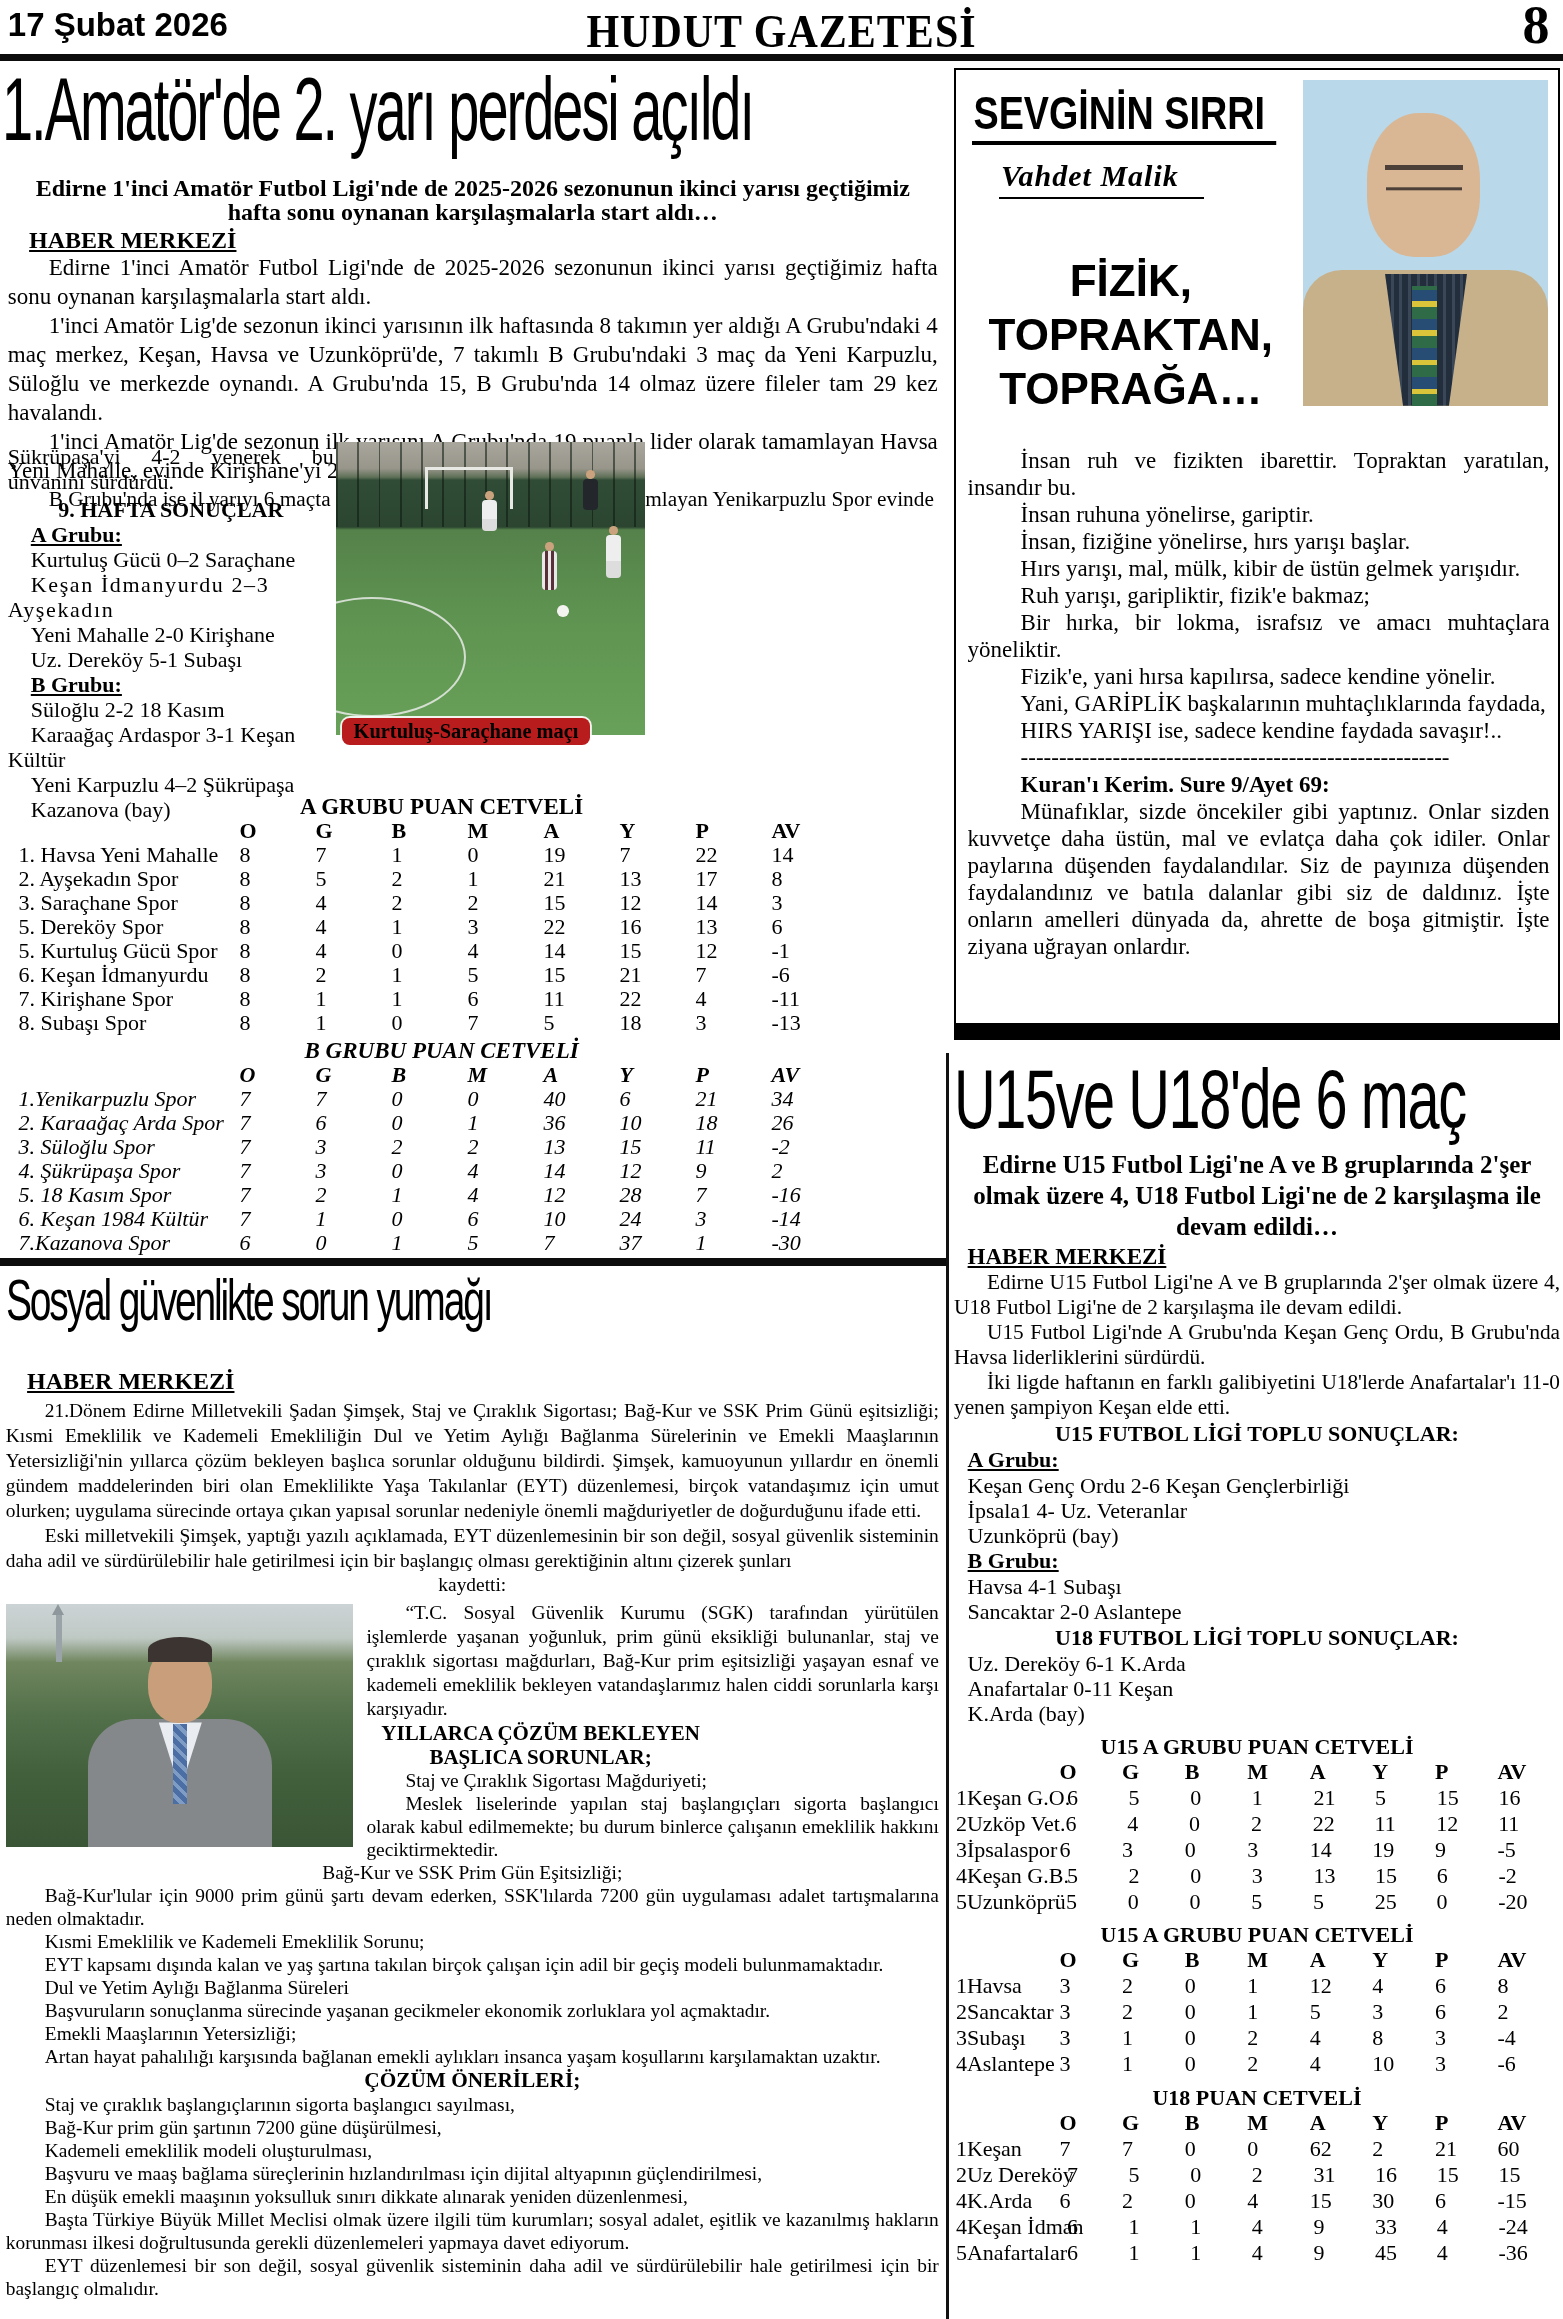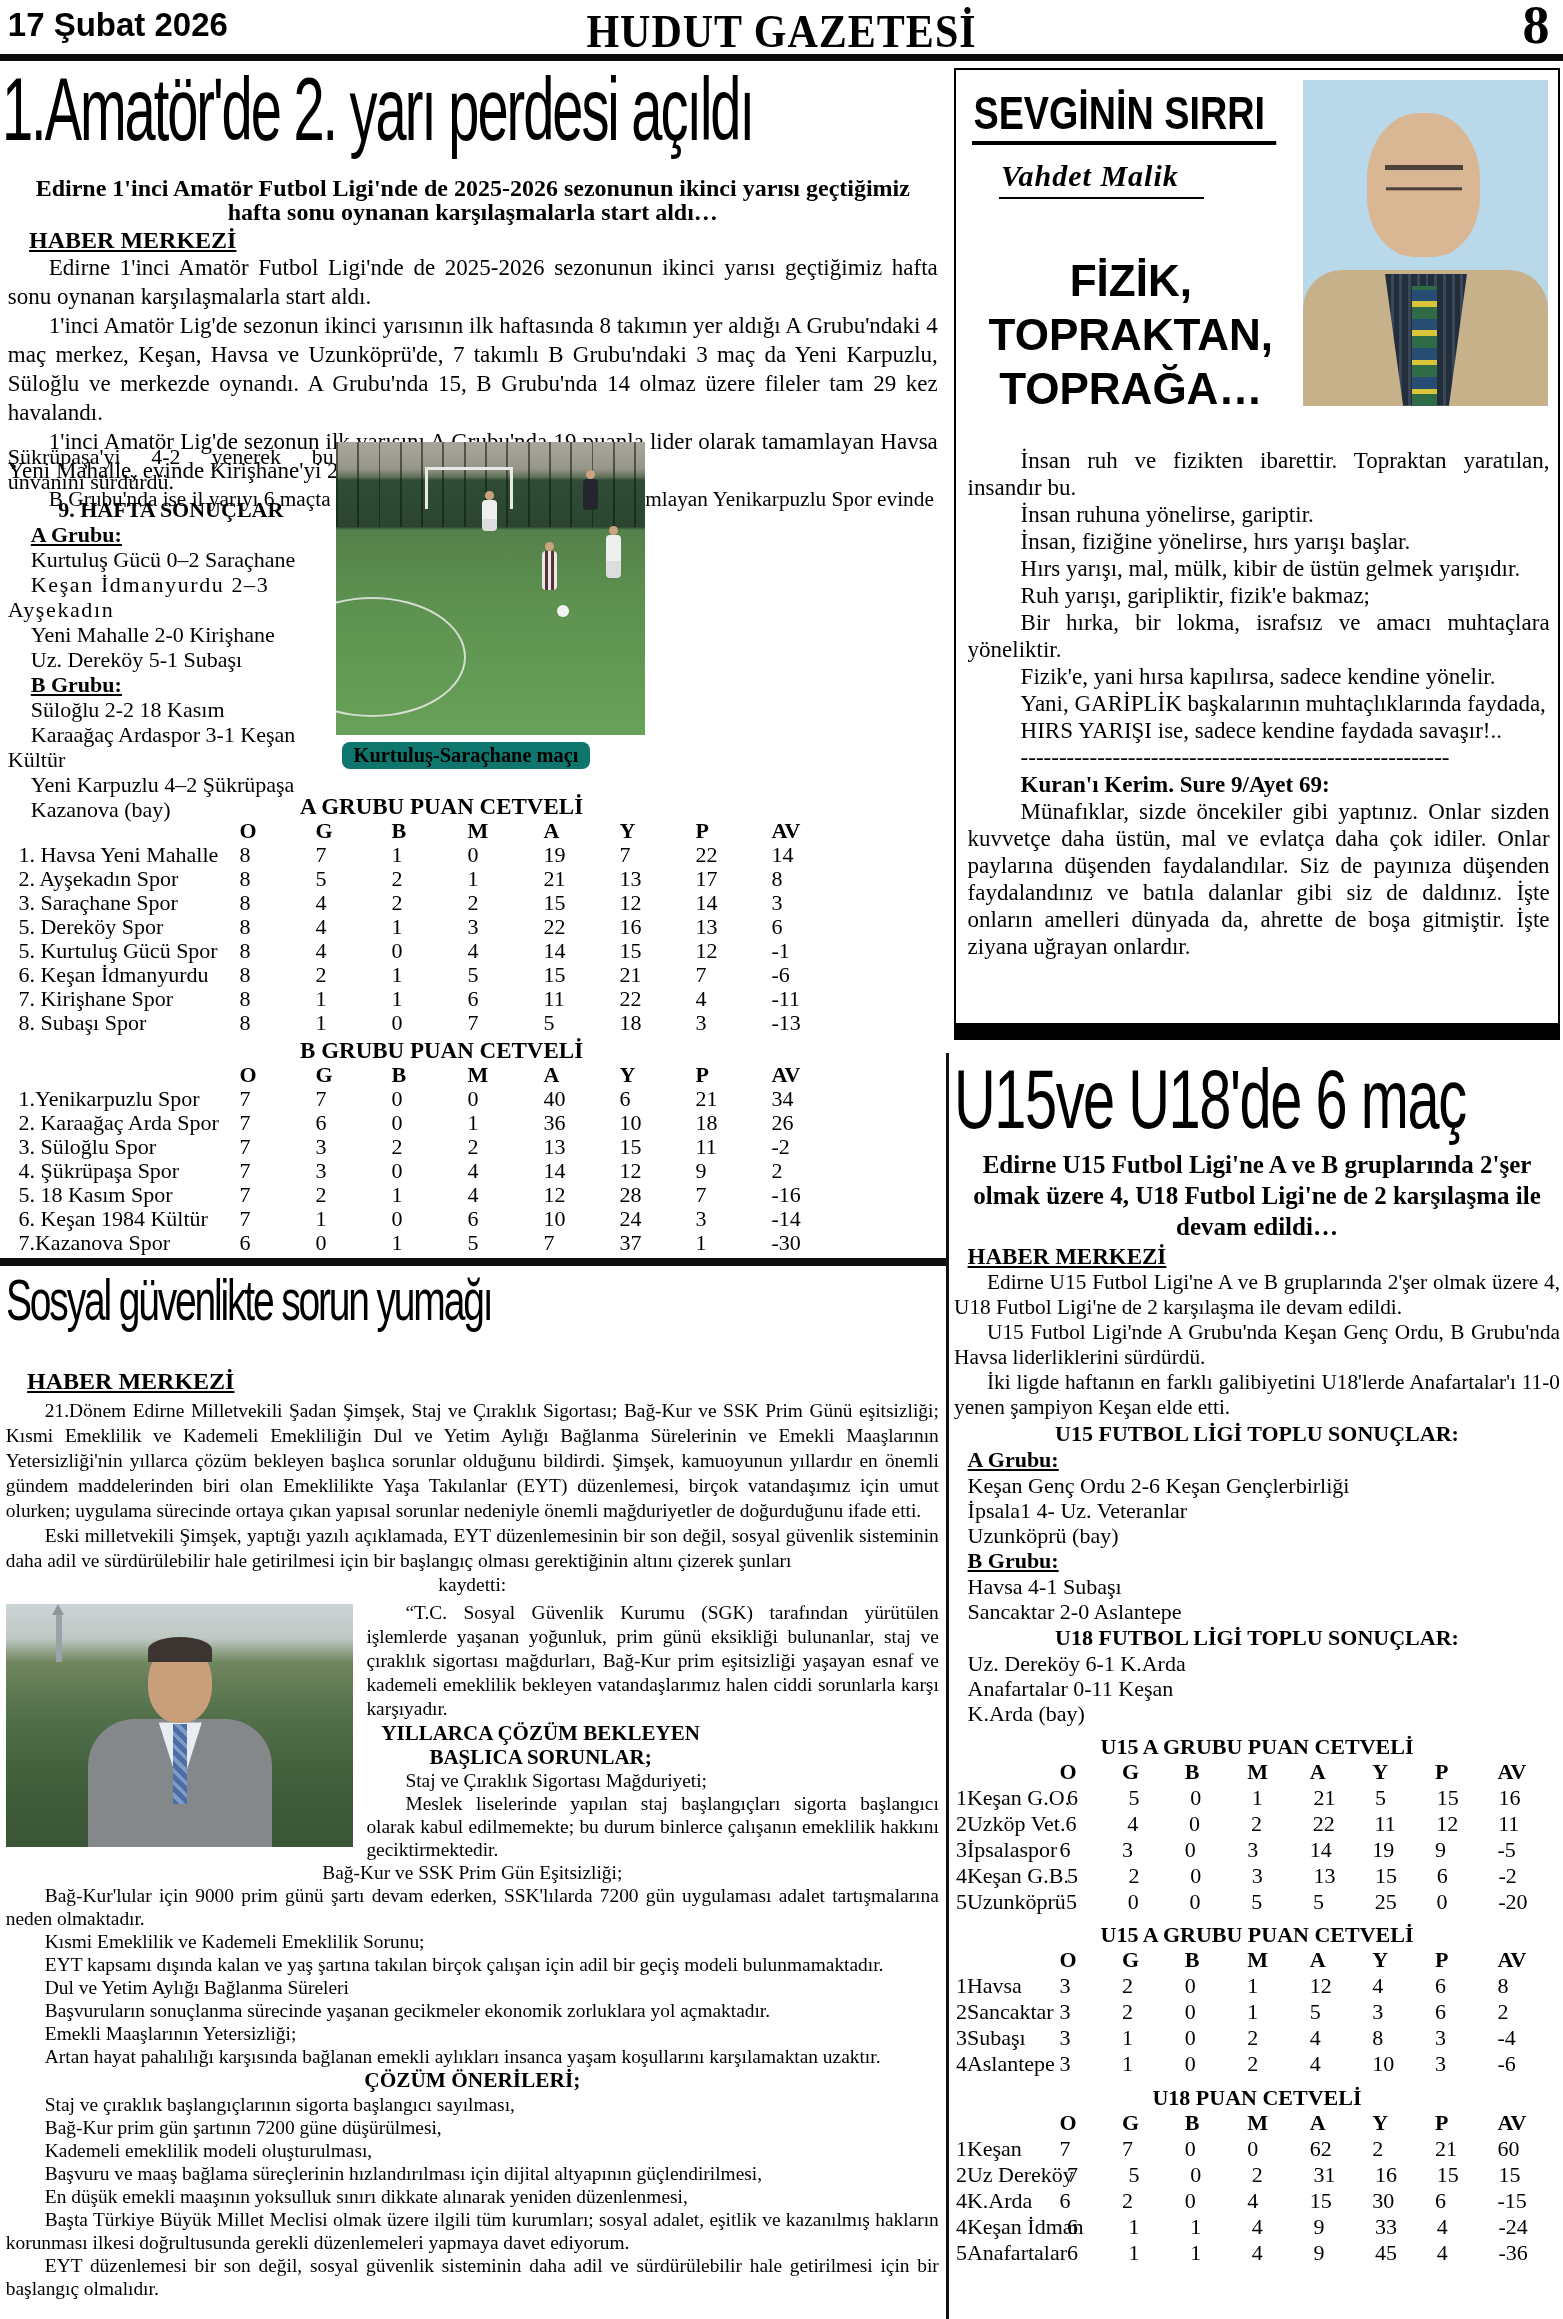--- a/index.html
+++ b/index.html
@@ -49,32 +49,32 @@
       linear-gradient(180deg,#a9a79d 0,#98968b 9%,#5f7158 12%,#304c36 13%,#2b4530 29%,#55814a 30%,#5d9150 55%,#639a54 80%,#68a159 100%);
     background-size:100% 85px,100% 100%;background-repeat:no-repeat;}
   .goal{position:absolute;left:89px;top:25px;width:82px;height:39px;border:3.9px solid #e8e8e4;border-bottom:none;}
   .pitch-circle{position:absolute;left:-58px;top:155px;width:184px;height:116px;border:2.9px solid rgba(240,240,240,.8);border-radius:50%;}
   .pl{position:absolute;width:14.6px;height:31px;border-radius:3.9px;}
   .pl::before{content:"";position:absolute;left:2.9px;top:-8.7px;width:8.7px;height:8.7px;border-radius:50%;background:#caa37e;}
   .pl.white{background:linear-gradient(180deg,#eee 0 60%,#ddd 60%);}
   .pl.stripe{background:repeating-linear-gradient(90deg,#e8e8e8 0 2.9px,#5a3038 2.9px 5.8px);}
   .pl.keeper{background:#23262b;}
   .ball{position:absolute;left:221px;top:163px;width:11.6px;height:11.6px;border-radius:50%;background:#f3f3ef;}
-  .caption{left:342px;top:718px;background:#0f766e;border-radius:7.8px;padding:1.9px 11.6px;
-           font-weight:bold;font-size:20.4px;box-shadow:0 0 0 1.9px rgba(255,255,255,.9);margin-top:24px;}
+  .caption{left:342px;top:718px;background:#b91c1c;border-radius:7.8px;padding:1.9px 11.6px;
+           font-weight:bold;font-size:20.4px;box-shadow:0 0 0 1.9px rgba(255,255,255,.9);}
 
   
   .mtable{width:854px;}
   .ttitle{font-weight:bold;font-size:23px;line-height:25px;text-align:center;}
   .trow{display:flex;line-height:24px;font-size:22px;}
   .thead{font-weight:bold;}
   .mtable .tname{width:221px;padding-left:3.9px;white-space:nowrap;}
   .mtable .tcell{width:76px;}
   .tblA{left:14.6px;top:794px;}
-  .tblB{left:14.6px;top:1038px;}
+  .tblB{left:14.6px;top:1038px;font-style:italic;}
   .tblB .trow{line-height:24px;}
 
   .rule-mid{left:0;top:1258px;width:947px;height:7.8px;background:#0d0d0d;}
   .vrule{left:946px;top:1053px;width:2.9px;height:1266px;background:#111;}
 
   
   .social{left:5.8px;top:1271px;width:933px;}
   .social .byline{margin-top:5.8px;margin-bottom:3.9px;}
   .sp{font-size:19.4px;line-height:25px;text-align:justify;text-indent:39px;}
   .kaydetti{font-size:19.4px;line-height:24px;text-align:center;}

